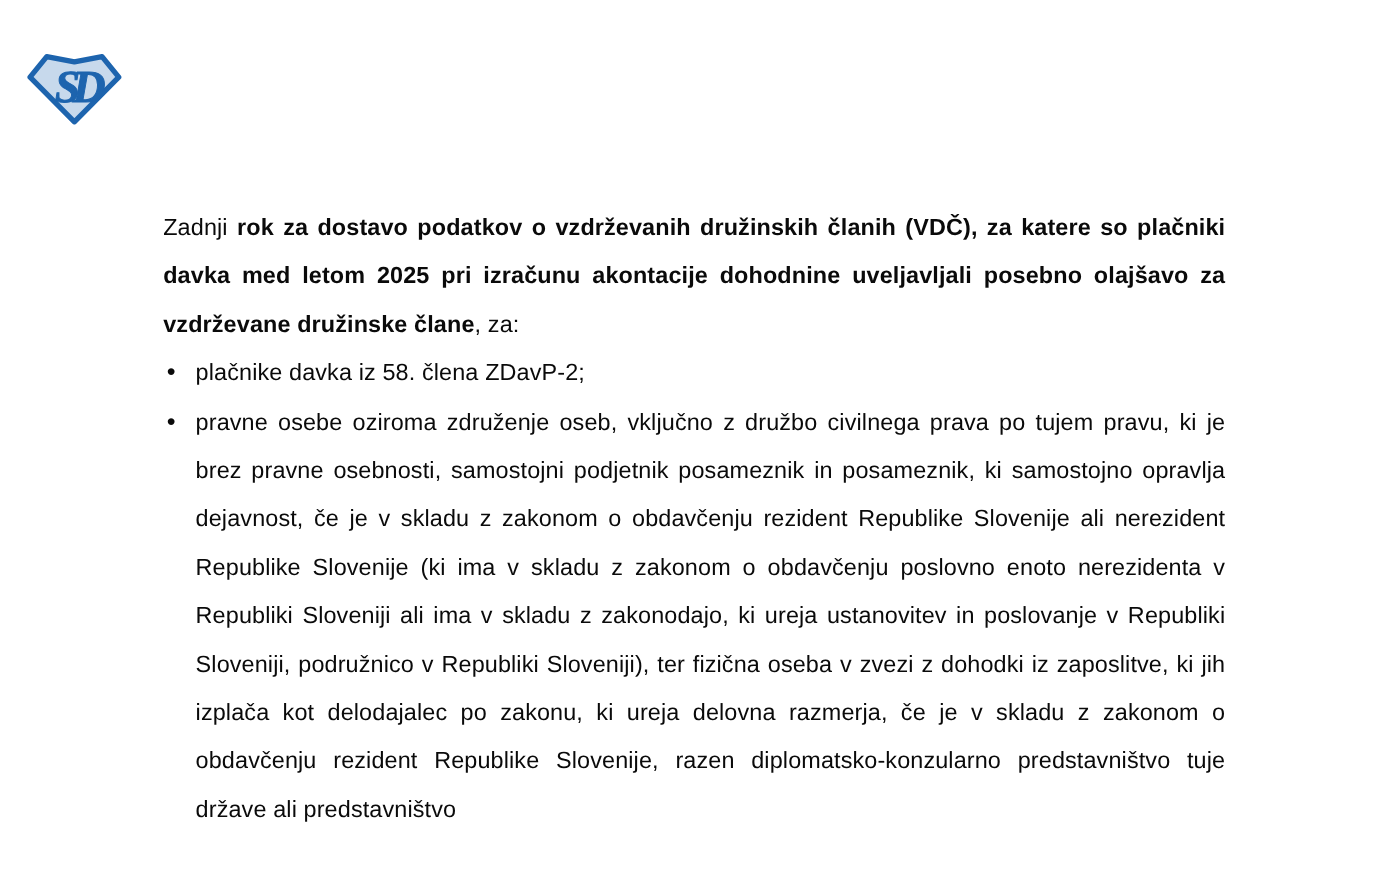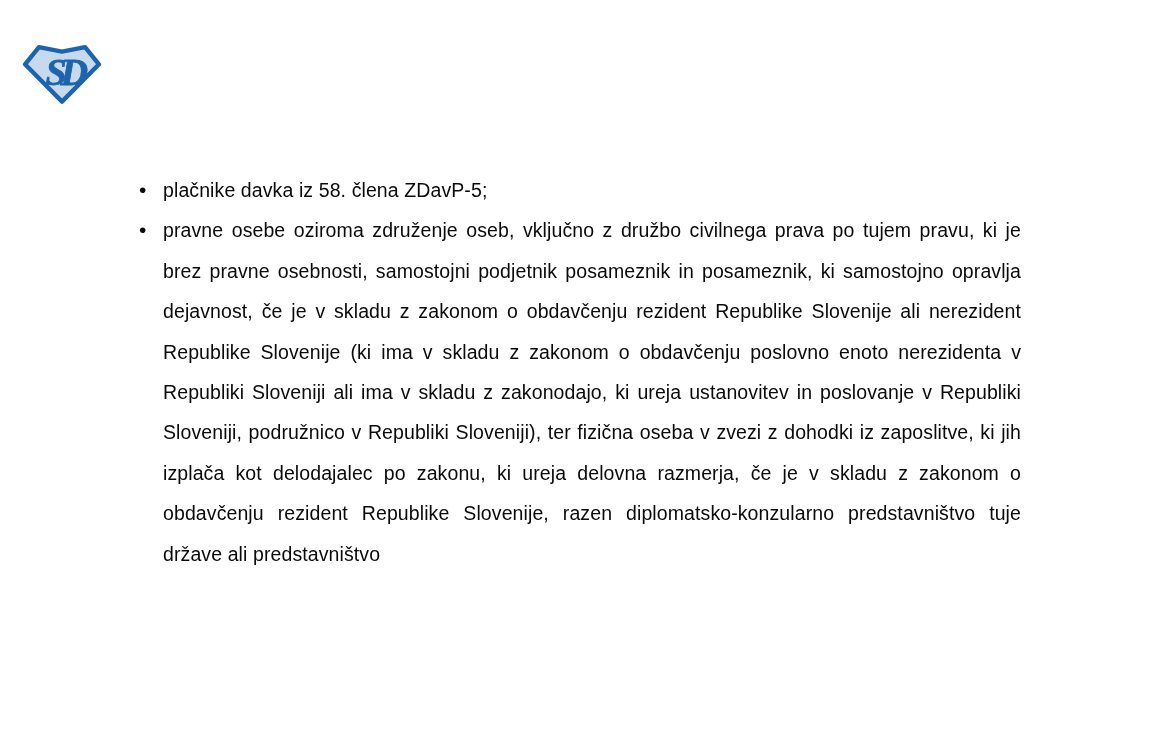--- a/index.html
+++ b/index.html
@@ -66,18 +66,19 @@
 <body>
 
 <div class="logo">
   <svg viewBox="0 0 100 78" aria-hidden="true">
     <path d="M 50 75 L 3.5 28 L 21 6.5 L 50 12 L 79 6.5 L 96.5 28 Z" fill="#c7d9ec" stroke="#1d64ae" stroke-width="5.5" stroke-linejoin="round"></path>
     <text x="52" y="54" font-family="Liberation Serif, serif" font-size="48" font-style="italic" font-weight="bold" fill="#1d64ae" stroke="#1d64ae" stroke-width="1" text-anchor="middle" letter-spacing="-8">SD</text>
   </svg>
 </div>
 
 <div class="content">
+  <p class="intro"><span>Zadnji </span><span class="b">rok za dostavo podatkov o vzdrževanih družinskih članih (VDČ), za katere so plačniki davka med letom 2025 pri izračunu akontacije dohodnine uveljavljali posebno olajšavo za vzdrževane družinske člane</span><span>, za:</span></p>
 
   <ul class="bullets">
-    <li>plačnike davka iz 58. člena ZDavP-5;</li>
+    <li>plačnike davka iz 58. člena ZDavP-2;</li>
     <li>pravne osebe oziroma združenje oseb, vključno z družbo civilnega prava po tujem pravu, ki je brez pravne osebnosti, samostojni podjetnik posameznik in posameznik, ki samostojno opravlja dejavnost, če je v skladu z zakonom o obdavčenju rezident Republike Slovenije ali nerezident Republike Slovenije (ki ima v skladu z zakonom o obdavčenju poslovno enoto nerezidenta v Republiki Sloveniji ali ima v skladu z zakonodajo, ki ureja ustanovitev in poslovanje v Republiki Sloveniji, podružnico v Republiki Sloveniji), ter fizična oseba v zvezi z dohodki iz zaposlitve, ki jih izplača kot delodajalec po zakonu, ki ureja delovna razmerja, če je v skladu z zakonom o obdavčenju rezident Republike Slovenije, razen diplomatsko-konzularno predstavništvo tuje države ali predstavništvo</li>
   </ul>
 </div>
 
 </body></html>

